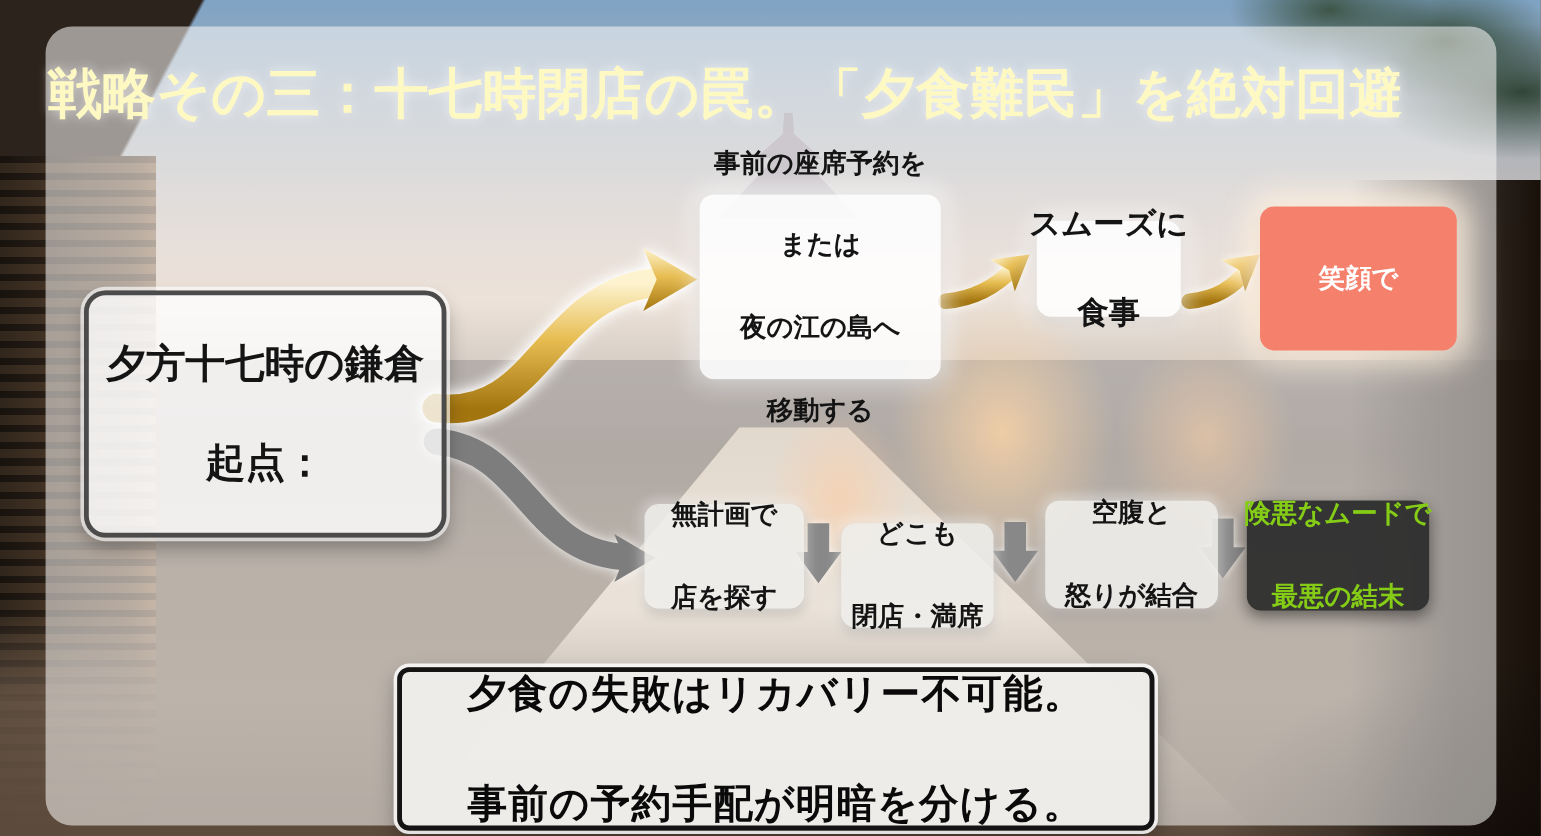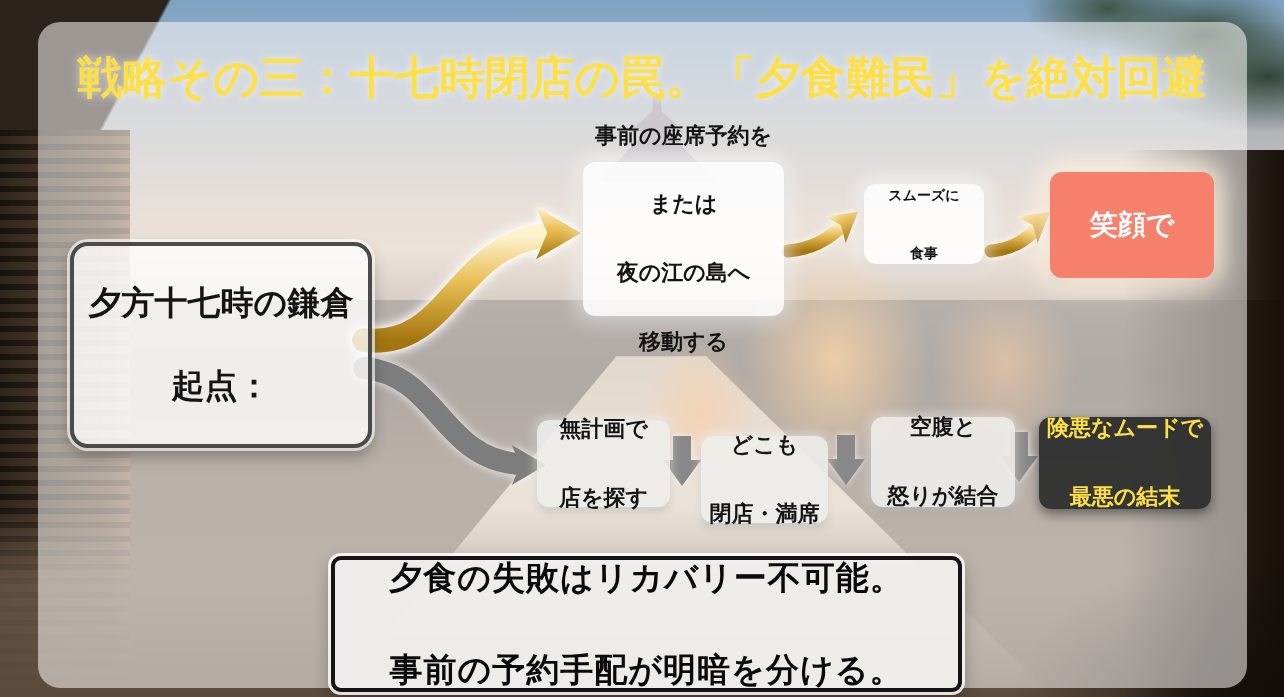--- a/index.html
+++ b/index.html
@@ -46,39 +46,39 @@
     clip-path:polygon(47% 0,53% 0,54% 20%,74% 44%,59% 42%,100% 100%,0 100%,41% 42%,26% 44%,46% 20%);}
   
   .veil{position:absolute;left:38px;top:22px;width:1209px;height:666px;z-index:1;
     background:rgba(252,250,247,.55);border-radius:22px;}
   
   svg.arrows{position:absolute;left:0;top:0;z-index:2;pointer-events:none;}
   
   .node{position:absolute;z-index:3;display:flex;flex-direction:column;justify-content:center;
     align-items:center;text-align:center;font-weight:900;color:#141414;border-radius:12px;gap:40px;}
   .ln{line-height:1.3;white-space:nowrap;}
-  .title{position:absolute;left:40px;right:40px;top:48px;z-index:3;text-align:center;
-    font-size:45px;font-weight:900;color:#fde047;white-space:nowrap;
+  .title{position:absolute;left:40px;right:40px;top:48px;z-index:3;text-align:left;
+    font-size:45px;font-weight:900;color:#fef9c3;white-space:nowrap;
     text-shadow:0 0 10px rgba(255,255,255,.65);}
   .start{left:70px;top:242px;width:294px;height:198px;font-size:33px;
     background:rgba(255,255,255,.8);border:4px solid #4b4b4b;border-radius:18px;
     box-shadow:0 0 0 3px rgba(255,255,255,.65),0 8px 16px rgba(0,0,0,.3);}
   .softbox{background:rgba(255,255,255,.88);
     box-shadow:0 0 18px 6px rgba(255,255,255,.6),0 5px 12px rgba(0,0,0,.15);}
   .plan{left:583px;top:162px;width:201px;height:154px;font-size:22px;}
-  .smooth{left:864px;top:184px;width:120px;height:80px;font-size:14px;}
-  .happy{left:1050px;top:172px;width:164px;height:106px;font-size:28px;color:#fff;
+  .smooth{left:864px;top:184px;width:120px;height:80px;font-size:26px;}
+  .happy{left:1050px;top:172px;width:164px;height:120px;font-size:22px;color:#fff;
     background:var(--happy-box,#f5816c);
     box-shadow:0 0 26px 10px rgba(255,240,222,.9),0 4px 10px rgba(0,0,0,.15);}
   .badbox{background:rgba(238,237,234,.9);
     box-shadow:0 0 10px 3px rgba(255,255,255,.45),0 4px 9px rgba(0,0,0,.22);font-size:22px;}
   .b1{left:537px;top:420px;width:133px;height:87px;}
   .b2{left:701px;top:436px;width:127px;height:87px;align-items:center;}
   .b3{left:871px;top:417px;width:144px;height:90px;}
-  .worst{left:1039px;top:417px;width:172px;height:92px;font-size:22px;color:#fde047;
+  .worst{left:1039px;top:417px;width:152px;height:92px;font-size:22px;color:#84cc16;
     background:var(--worst-box,rgba(40,40,40,.93));
     box-shadow:0 5px 12px rgba(0,0,0,.45);}
   .conclusion{left:331px;top:556px;width:623px;height:128px;font-size:33px;color:#0a0a0a;
     background:rgba(240,239,236,.95);border:4px solid #141414;border-radius:10px;
     box-shadow:0 0 0 3px rgba(255,255,255,.85),0 8px 18px rgba(0,0,0,.35);text-align:right;}
   .conclusion .ln{line-height:1.58;letter-spacing:1px;}
 </style>
 </head>
 <body>
 

